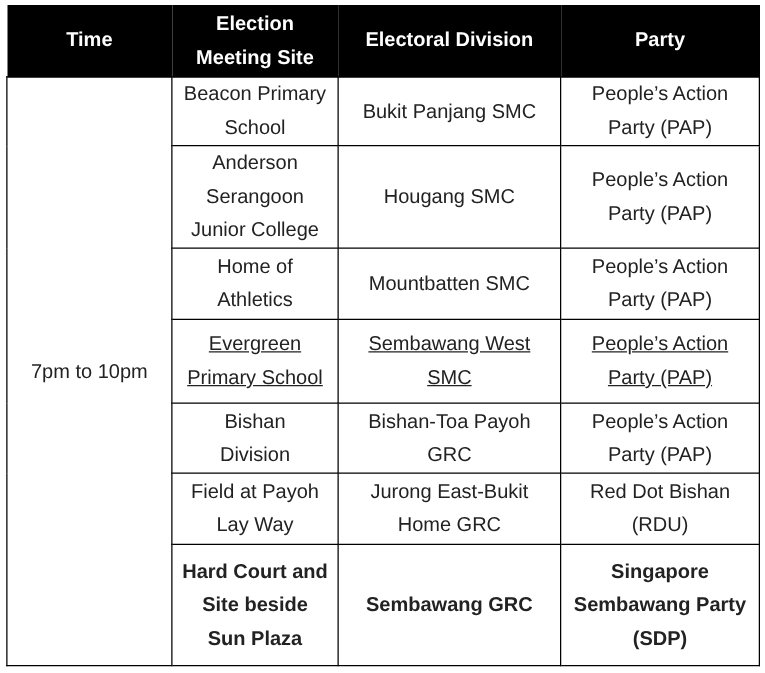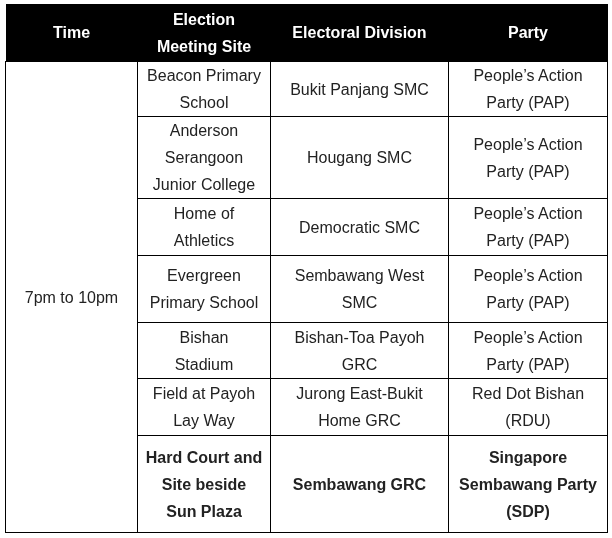--- a/index.html
+++ b/index.html
@@ -43,21 +43,21 @@
       padding: 0 6px;
       color: #222222;
     }
     col.c1 { width: 132px; }
     col.c2 { width: 133px; }
     col.c3 { width: 178px; }
     col.c4 { width: 159px; }
     tr.r1 td { height: 54px; }
     tr.r2 td { height: 81px; }
     tr.r3 td { height: 56px; }
-    tr.r4 td { height: 66px; }
+    tr.r4 td { height: 66px; text-decoration: underline; }
     tr.r5 td { height: 55px; }
     tr.r6 td { height: 56px; }
     tr.r7 td { height: 96px; font-weight: bold; }
   </style>
 </head>
 <body>
 
 <table class="schedule">
   <colgroup>
     <col class="c1">
@@ -80,30 +80,30 @@
       <td><span>Bukit Panjang SMC</span></td>
       <td><span>People’s Action</span><br><span>Party (PAP)</span></td>
     </tr>
     <tr class="r2">
       <td><span>Anderson</span><br><span>Serangoon</span><br><span>Junior College</span></td>
       <td><span>Hougang SMC</span></td>
       <td><span>People’s Action</span><br><span>Party (PAP)</span></td>
     </tr>
     <tr class="r3">
       <td><span>Home of</span><br><span>Athletics</span></td>
-      <td><span>Democratic SMC</span></td>
+      <td><span>Mountbatten SMC</span></td>
       <td><span>People’s Action</span><br><span>Party (PAP)</span></td>
     </tr>
     <tr class="r4">
       <td><span>Evergreen</span><br><span>Primary School</span></td>
       <td><span>Sembawang West</span><br><span>SMC</span></td>
       <td><span>People’s Action</span><br><span>Party (PAP)</span></td>
     </tr>
     <tr class="r5">
-      <td><span>Bishan</span><br><span>Stadium</span></td>
+      <td><span>Bishan</span><br><span>Division</span></td>
       <td><span>Bishan-Toa Payoh</span><br><span>GRC</span></td>
       <td><span>People’s Action</span><br><span>Party (PAP)</span></td>
     </tr>
     <tr class="r6">
       <td><span>Field at Payoh</span><br><span>Lay Way</span></td>
       <td><span>Jurong East-Bukit</span><br><span>Home GRC</span></td>
       <td><span>Red Dot Bishan</span><br><span>(RDU)</span></td>
     </tr>
     <tr class="r7">
       <td><span>Hard Court and</span><br><span>Site beside</span><br><span>Sun Plaza</span></td>

